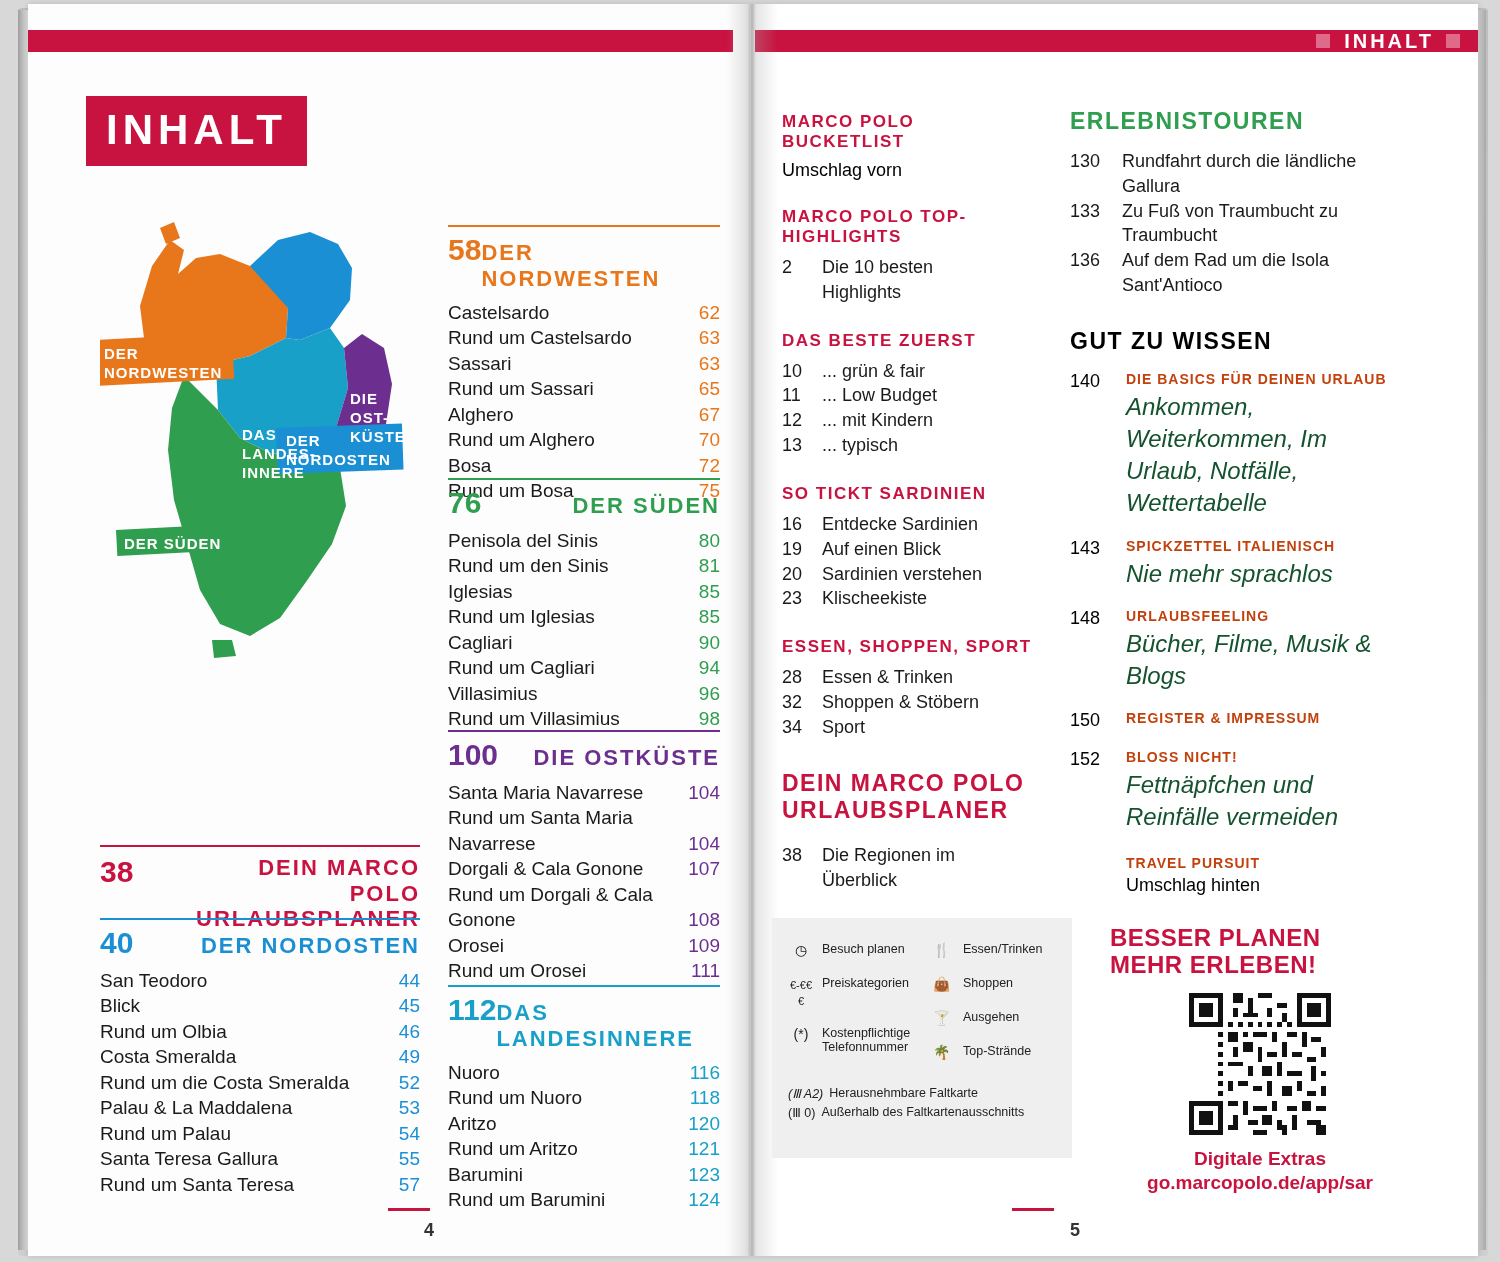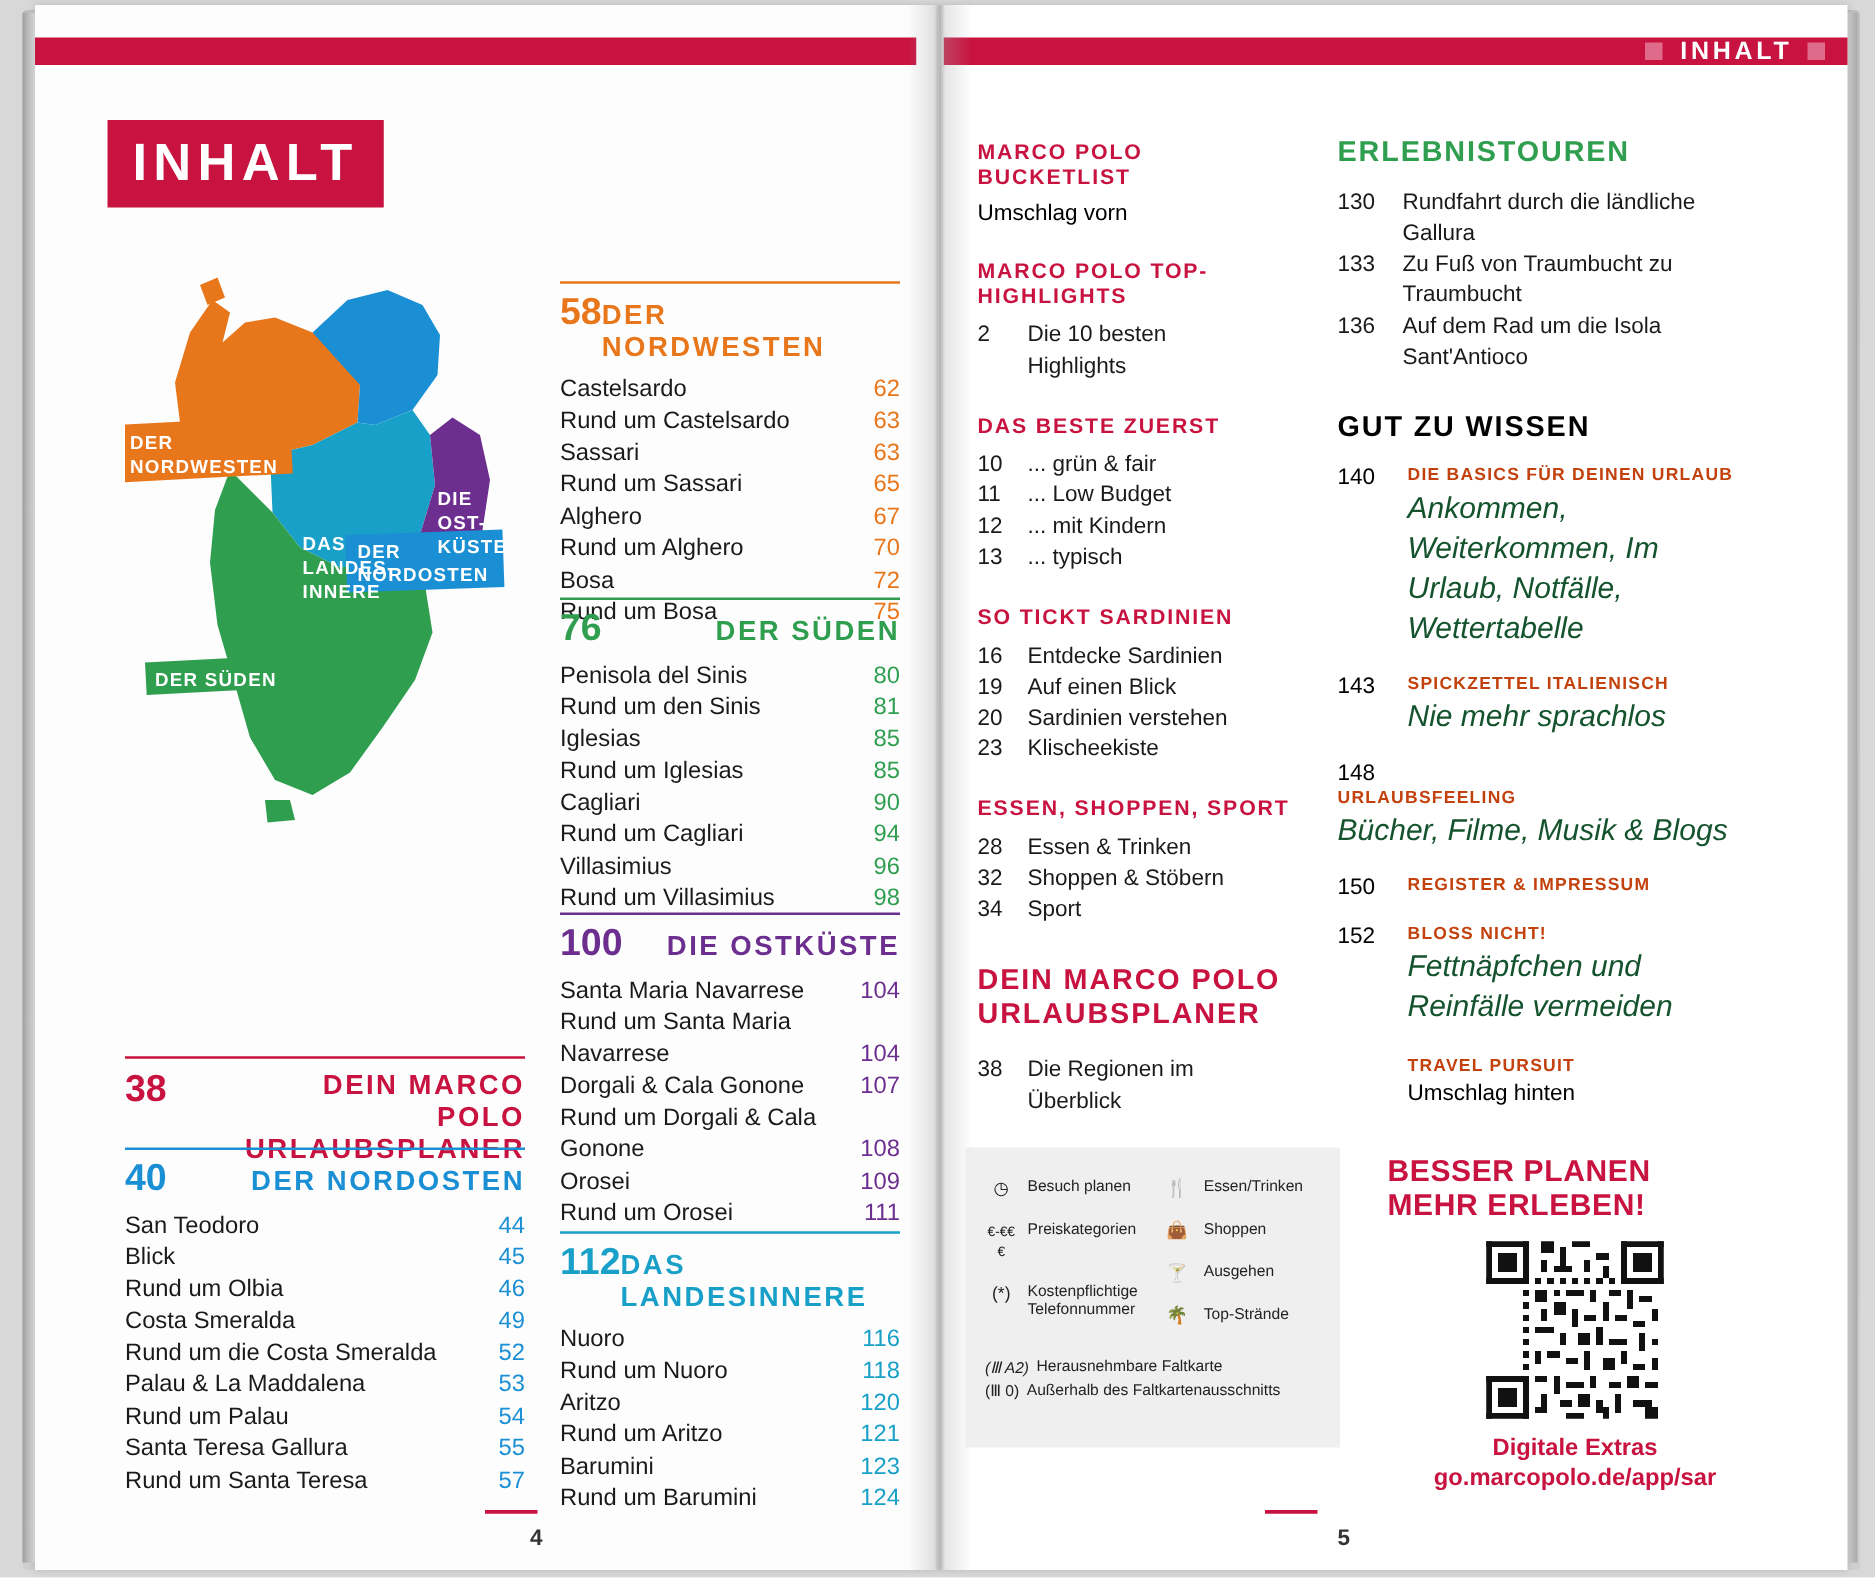--- a/index.html
+++ b/index.html
@@ -549,21 +549,21 @@
           <div class="gtw-sub" style="margin-top:4px;">Ankommen, Weiterkommen, Im Urlaub, Notfälle, Wettertabelle</div>
         </div>
       </div>
       <div style="display:flex; margin-top:18px;">
         <div style="width:56px; flex:none; font-size:18px;">143</div>
         <div>
           <div class="gtw-title">SPICKZETTEL ITALIENISCH</div>
           <div class="gtw-sub" style="margin-top:4px;">Nie mehr sprachlos</div>
         </div>
       </div>
-      <div style="display:flex; margin-top:18px;flex-direction:column;">
+      <div style="display:flex; margin-top:18px;">
         <div style="width:56px; flex:none; font-size:18px;">148</div>
         <div>
           <div class="gtw-title">URLAUBSFEELING</div>
           <div class="gtw-sub" style="margin-top:4px;">Bücher, Filme, Musik &amp; Blogs</div>
         </div>
       </div>
       <div style="display:flex; margin-top:18px;">
         <div style="width:56px; flex:none; font-size:18px;">150</div>
         <div>
           <div class="gtw-title">REGISTER &amp; IMPRESSUM</div>

